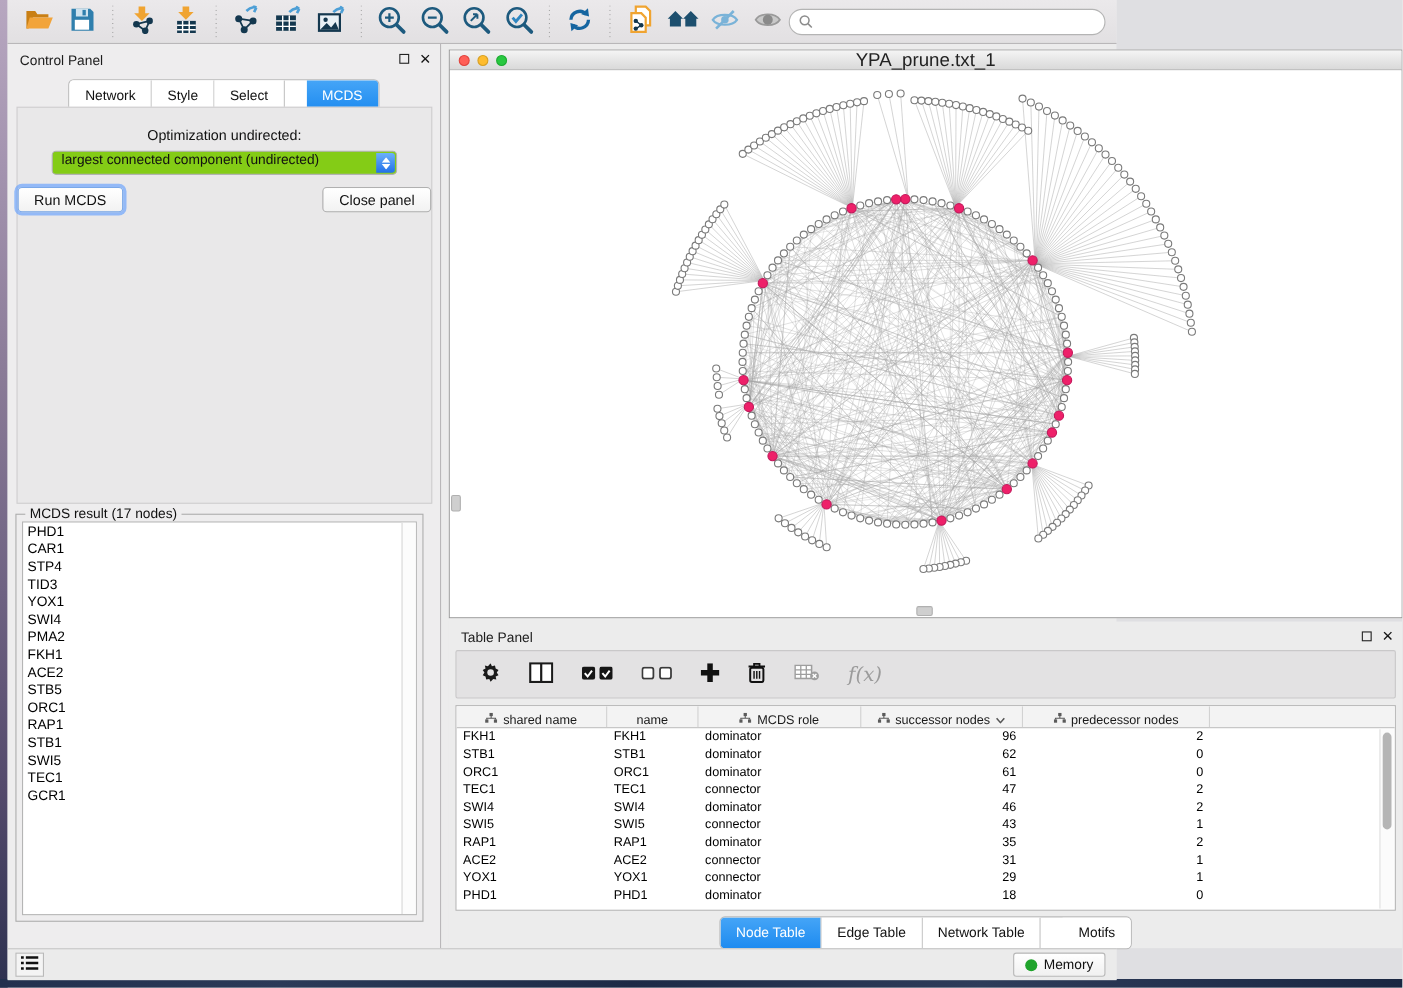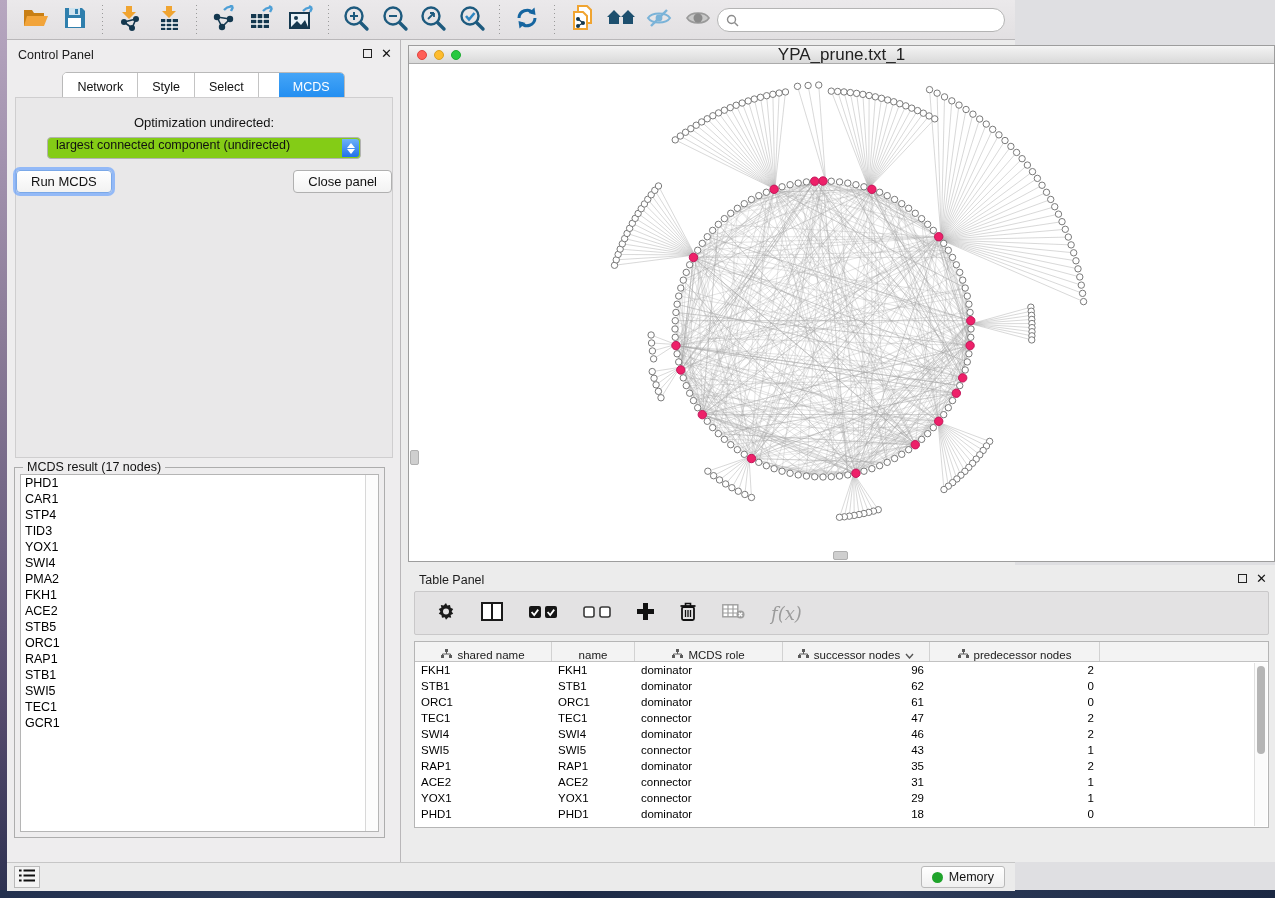--- a/index.html
+++ b/index.html
@@ -1407,20 +1407,28 @@
             <div class="td" style="width: 148px;">dominator</div>
             <div class="td num" style="width: 147px;">18</div>
             <div class="td num" style="width: 170px;">0</div>
           </div>
         </div>
       <div class="tp-scroll">
         <div class="tp-thumb"></div>
       </div>
     </div>
 
+    <div class="tp-tabs">
+      <div class="seg">
+          <div class="tab active">Node Table</div>
+          <div class="tab">Edge Table</div>
+          <div class="tab">Network Table</div>
+          <div class="tab">Motifs</div>
+        </div>
+    </div>
   </div>
 
   <div class="statusbar">
     <button class="menu-btn">
       <span><svg width="16" height="13" viewBox="0 0 16 13">
             <path d="M0 1.5h2.6M0 6.5h2.6M0 11.5h2.6" stroke="#111" stroke-width="2.2"></path>
             <path d="M4.5 1.5H16M4.5 6.5H16M4.5 11.5H16" stroke="#111" stroke-width="2.2"></path>
           </svg></span>
     </button>
     <button class="memory-btn">

